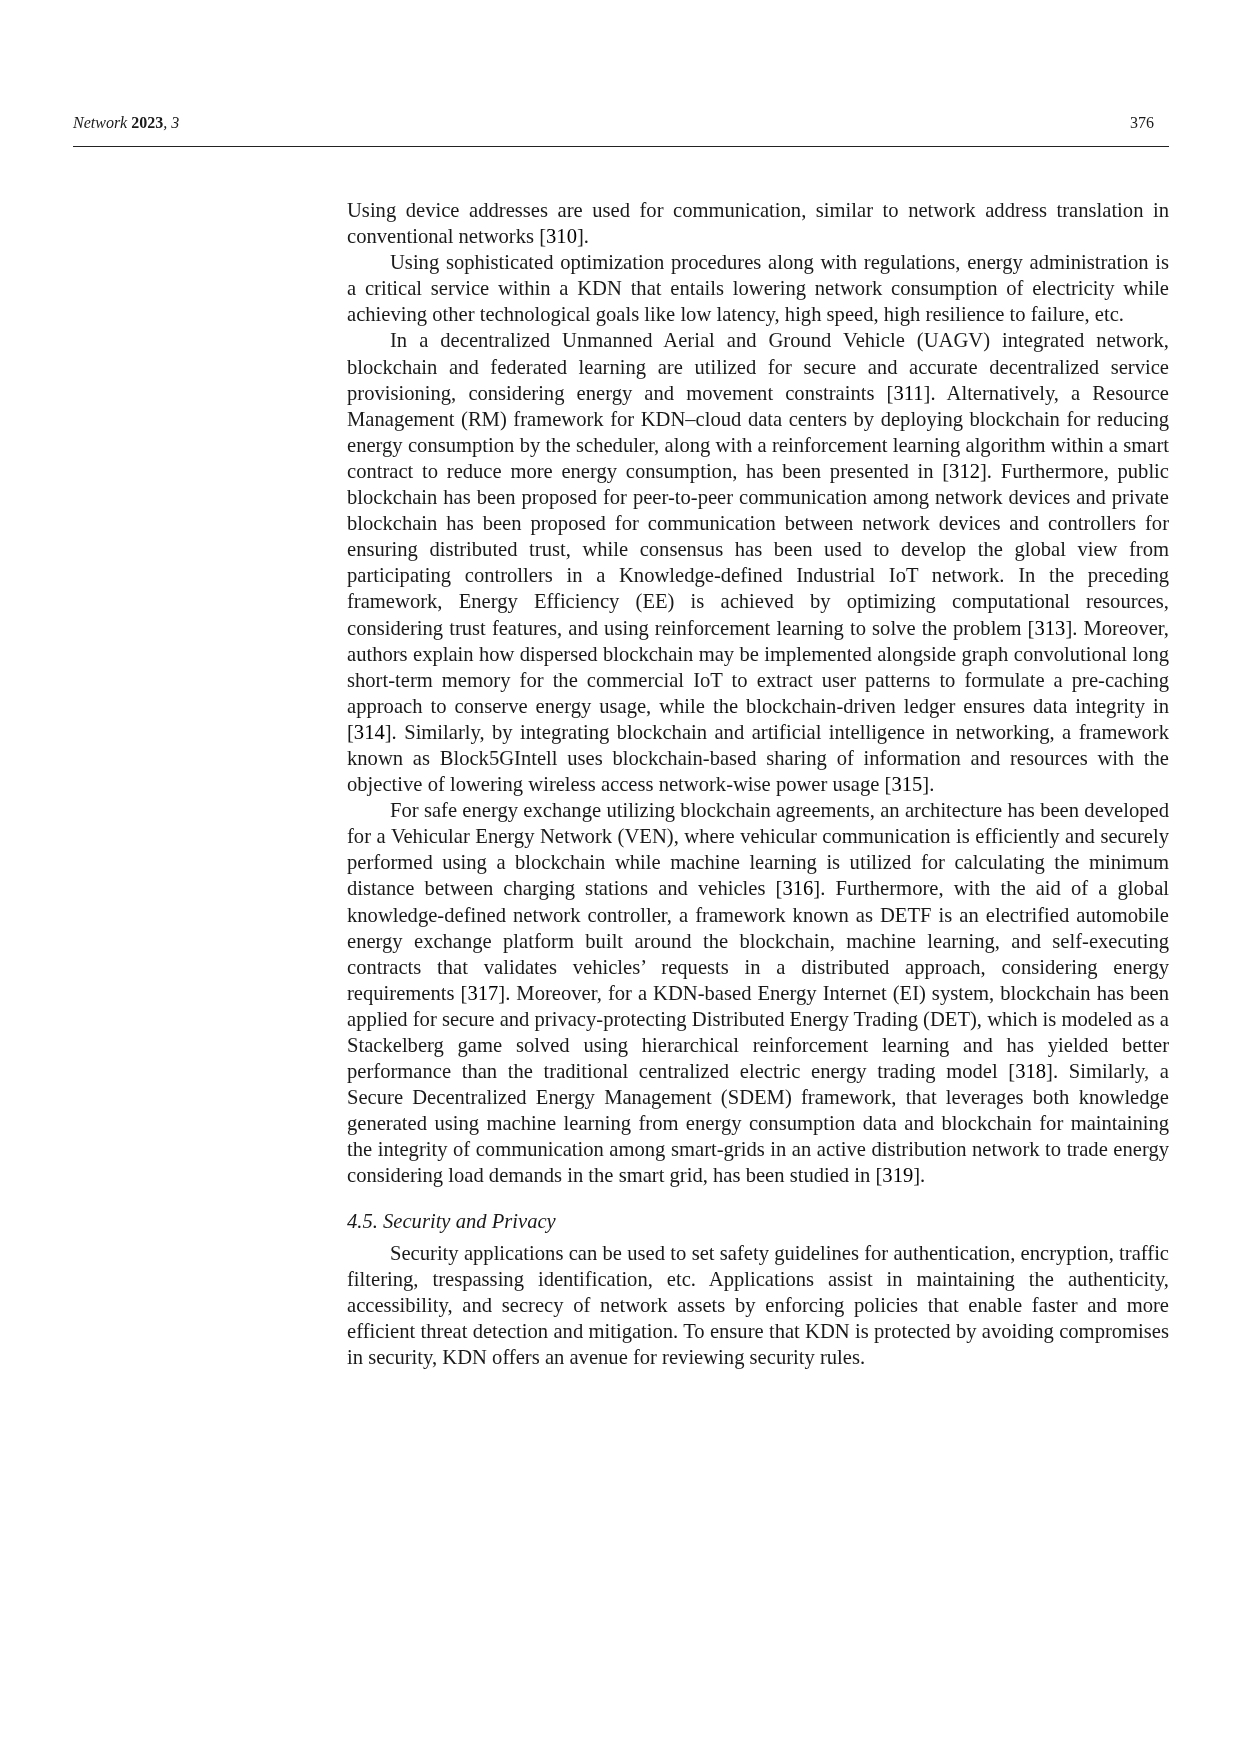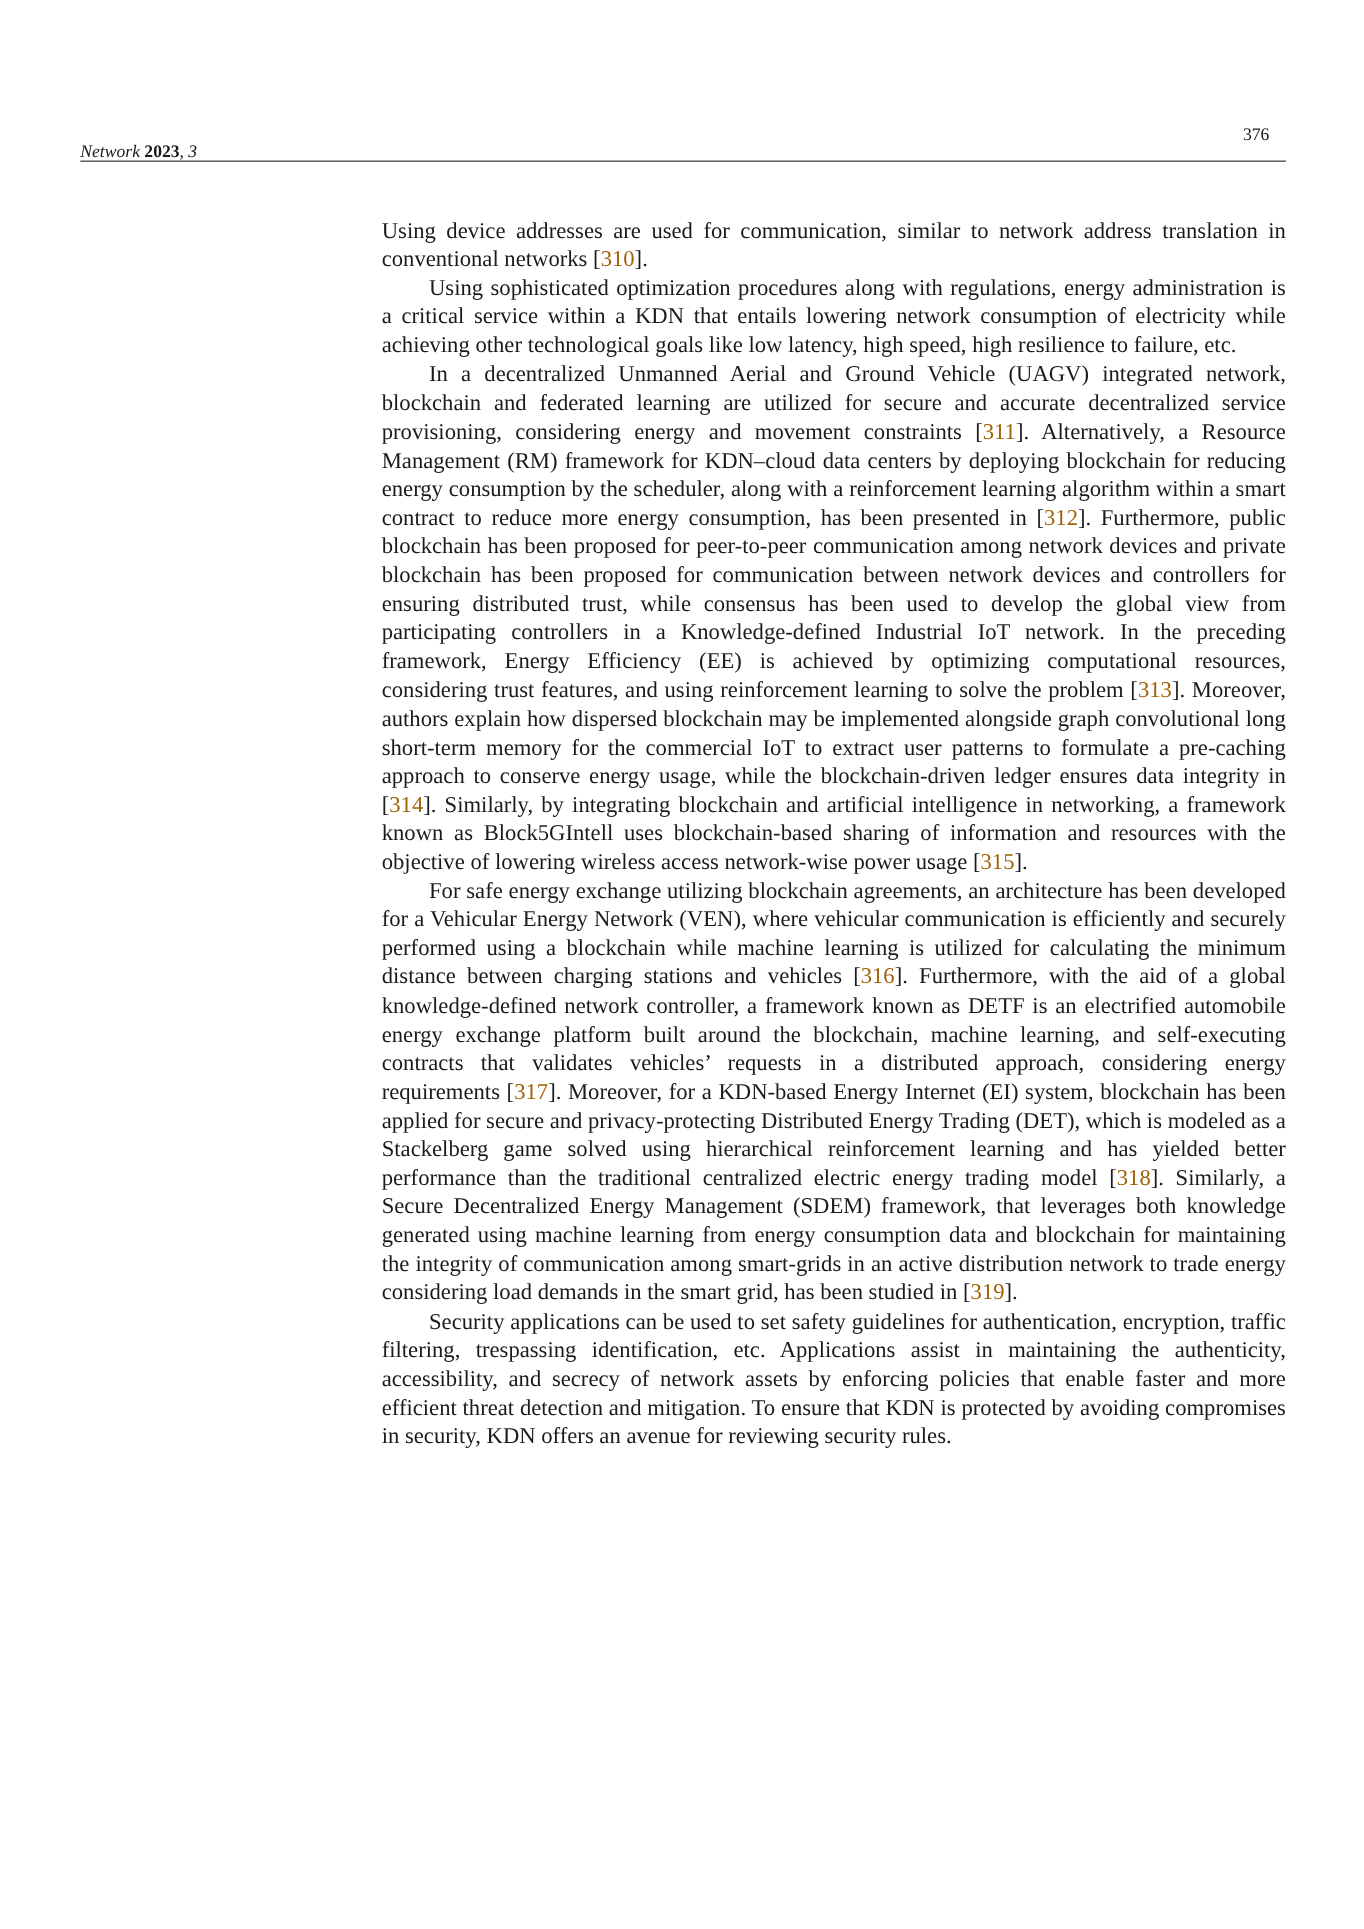--- a/index.html
+++ b/index.html
@@ -1,46 +1,47 @@
 <!DOCTYPE html>
 <html><head>
 <meta charset="utf-8">
 <style>
   html, body { margin: 0; padding: 0; background: #ffffff; }
   body { width: 1240px; height: 1754px; position: relative; overflow: hidden;
          font-family: "Liberation Serif", "DejaVu Serif", serif; color: #1a1a1a; }
   .header { position: absolute; left: 73px; top: 114px; width: 1096px; height: 24px;
             font-size: 16px; }
-  .header .journal { position: absolute; left: 0; top: 16px; font-style: italic; }
+  .header .journal { position: absolute; left: 0; top: 0; font-style: italic; }
   .header .journal b { font-style: normal; font-weight: bold; }
   .header .page-num { position: absolute; right: 15px; top: 0; }
   .rule { position: absolute; left: 73px; top: 146px; width: 1096px; height: 0;
           border-top: 1.3px solid #222; }
   .body { position: absolute; left: 347px; top: 197px; width: 822px;
           font-size: 20.6px; line-height: 26.1px; text-align: justify; }
   .body p { margin: 0; }
   .indent { text-indent: 43px; }
   .subsec { margin: 14px 0 6px 0 !important; }
   .sec-it { font-style: italic; margin: 19px 0 6px 0 !important; }
-  .cite { color: #a16207; cursor: pointer; }
+  .cite { color: #000000; cursor: pointer; }
 </style>
 </head>
 <body>
 
 <div class="header">
   <span class="journal"><span>Network</span> <b>2023</b><span>, 3</span></span>
   <span class="page-num">376</span>
 </div>
 <div class="rule"></div>
 
 <div class="body">
   <p><span>Using device addresses are used for communication, similar to network address translation in conventional networks [</span><a class="cite">310</a><span>].</span></p>
 
 
   <p class="indent">Using sophisticated optimization procedures along with regulations, energy administration is a critical service within a KDN that entails lowering network consumption of electricity while achieving other technological goals like low latency, high speed, high resilience to failure, etc.</p>
 
   <p class="indent"><span>In a decentralized Unmanned Aerial and Ground Vehicle (UAGV) integrated network, blockchain and federated learning are utilized for secure and accurate decentralized service provisioning, considering energy and movement constraints [</span><a class="cite">311</a><span>]. Alternatively, a Resource Management (RM) framework for KDN–cloud data centers by deploying blockchain for reducing energy consumption by the scheduler, along with a reinforcement learning algorithm within a smart contract to reduce more energy consumption, has been presented in [</span><a class="cite">312</a><span>]. Furthermore, public blockchain has been proposed for peer-to-peer communication among network devices and private blockchain has been proposed for communication between network devices and controllers for ensuring distributed trust, while consensus has been used to develop the global view from participating controllers in a Knowledge-defined Industrial IoT network. In the preceding framework, Energy Efficiency (EE) is achieved by optimizing computational resources, considering trust features, and using reinforcement learning to solve the problem [</span><a class="cite">313</a><span>]. Moreover, authors explain how dispersed blockchain may be implemented alongside graph convolutional long short-term memory for the commercial IoT to extract user patterns to formulate a pre-caching approach to conserve energy usage, while the blockchain-driven ledger ensures data integrity in [</span><a class="cite">314</a><span>]. Similarly, by integrating blockchain and artificial intelligence in networking, a framework known as Block5GIntell uses blockchain-based sharing of information and resources with the objective of lowering wireless access network-wise power usage [</span><a class="cite">315</a><span>].</span></p>
 
   <p class="indent"><span>For safe energy exchange utilizing blockchain agreements, an architecture has been developed for a Vehicular Energy Network (VEN), where vehicular communication is efficiently and securely performed using a blockchain while machine learning is utilized for calculating the minimum distance between charging stations and vehicles [</span><a class="cite">316</a><span>]. Furthermore, with the aid of a global knowledge-defined network controller, a framework known as DETF is an electrified automobile energy exchange platform built around the blockchain, machine learning, and self-executing contracts that validates vehicles’ requests in a distributed approach, considering energy requirements [</span><a class="cite">317</a><span>]. Moreover, for a KDN-based Energy Internet (EI) system, blockchain has been applied for secure and privacy-protecting Distributed Energy Trading (DET), which is modeled as a Stackelberg game solved using hierarchical reinforcement learning and has yielded better performance than the traditional centralized electric energy trading model [</span><a class="cite">318</a><span>]. Similarly, a Secure Decentralized Energy Management (SDEM) framework, that leverages both knowledge generated using machine learning from energy consumption data and blockchain for maintaining the integrity of communication among smart-grids in an active distribution network to trade energy considering load demands in the smart grid, has been studied in [</span><a class="cite">319</a><span>].</span></p>
 
+  <p class="sec-it">4.5. Security and Privacy</p>
 
   <p class="indent">Security applications can be used to set safety guidelines for authentication, encryption, traffic filtering, trespassing identification, etc. Applications assist in maintaining the authenticity, accessibility, and secrecy of network assets by enforcing policies that enable faster and more efficient threat detection and mitigation. To ensure that KDN is protected by avoiding compromises in security, KDN offers an avenue for reviewing security rules.</p>
 </div>
 
 </body></html>

